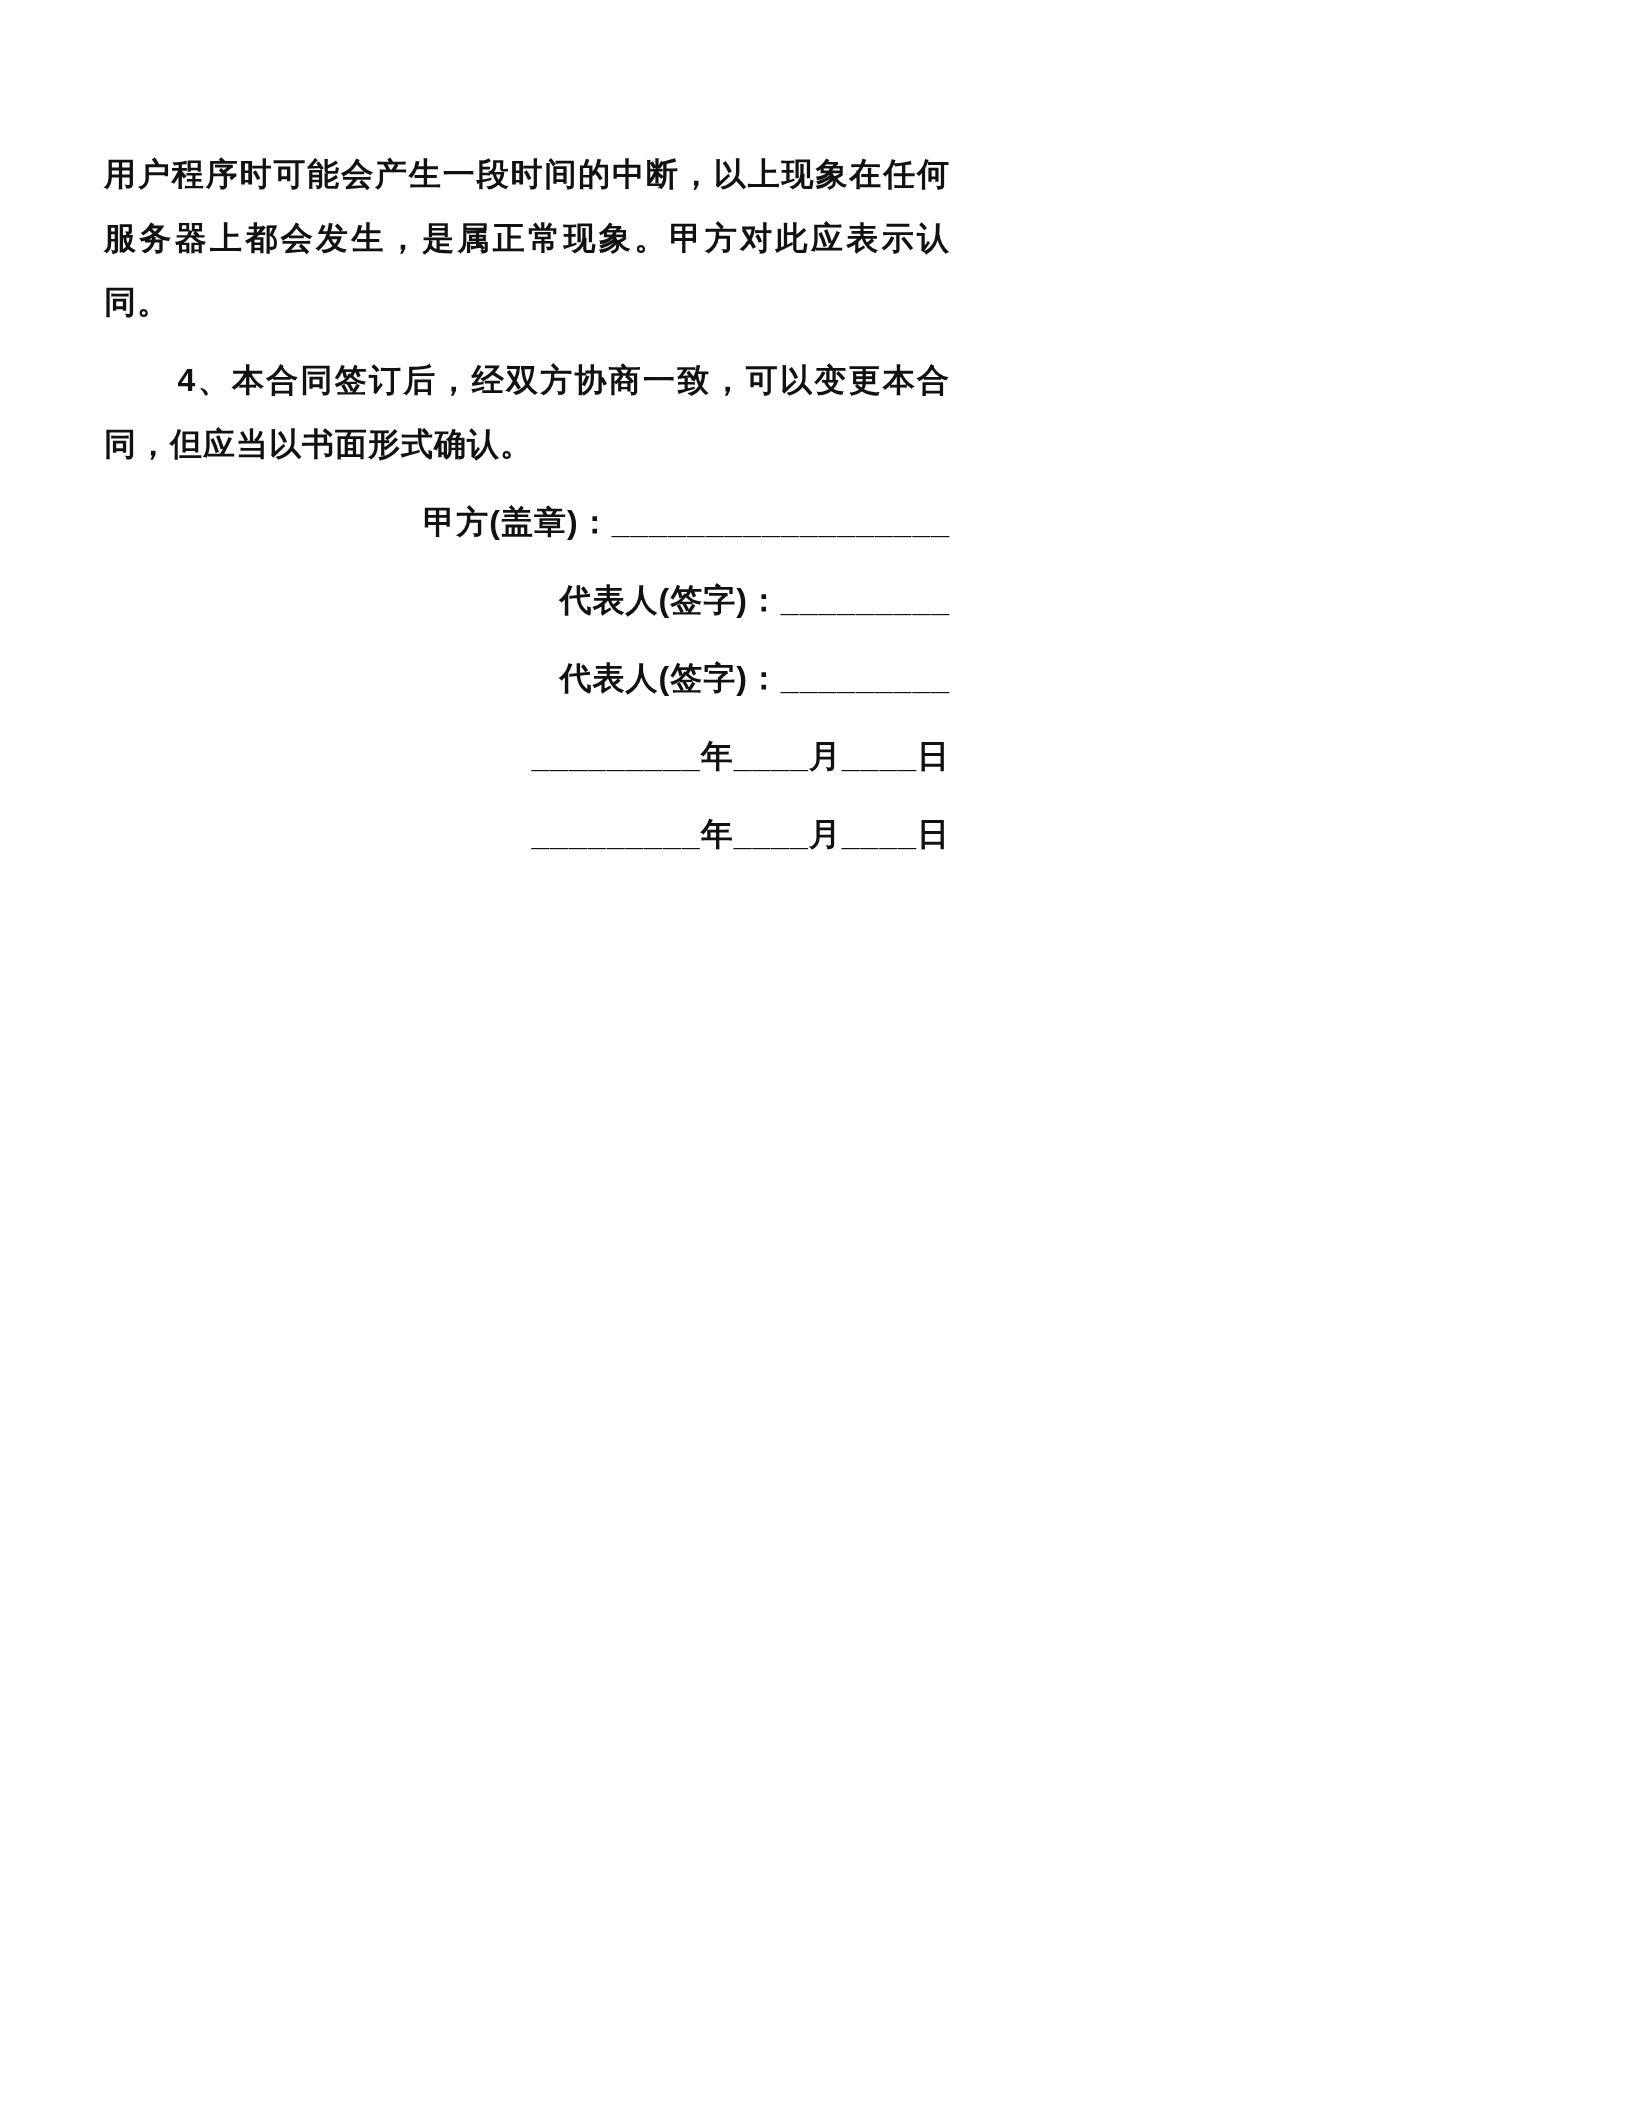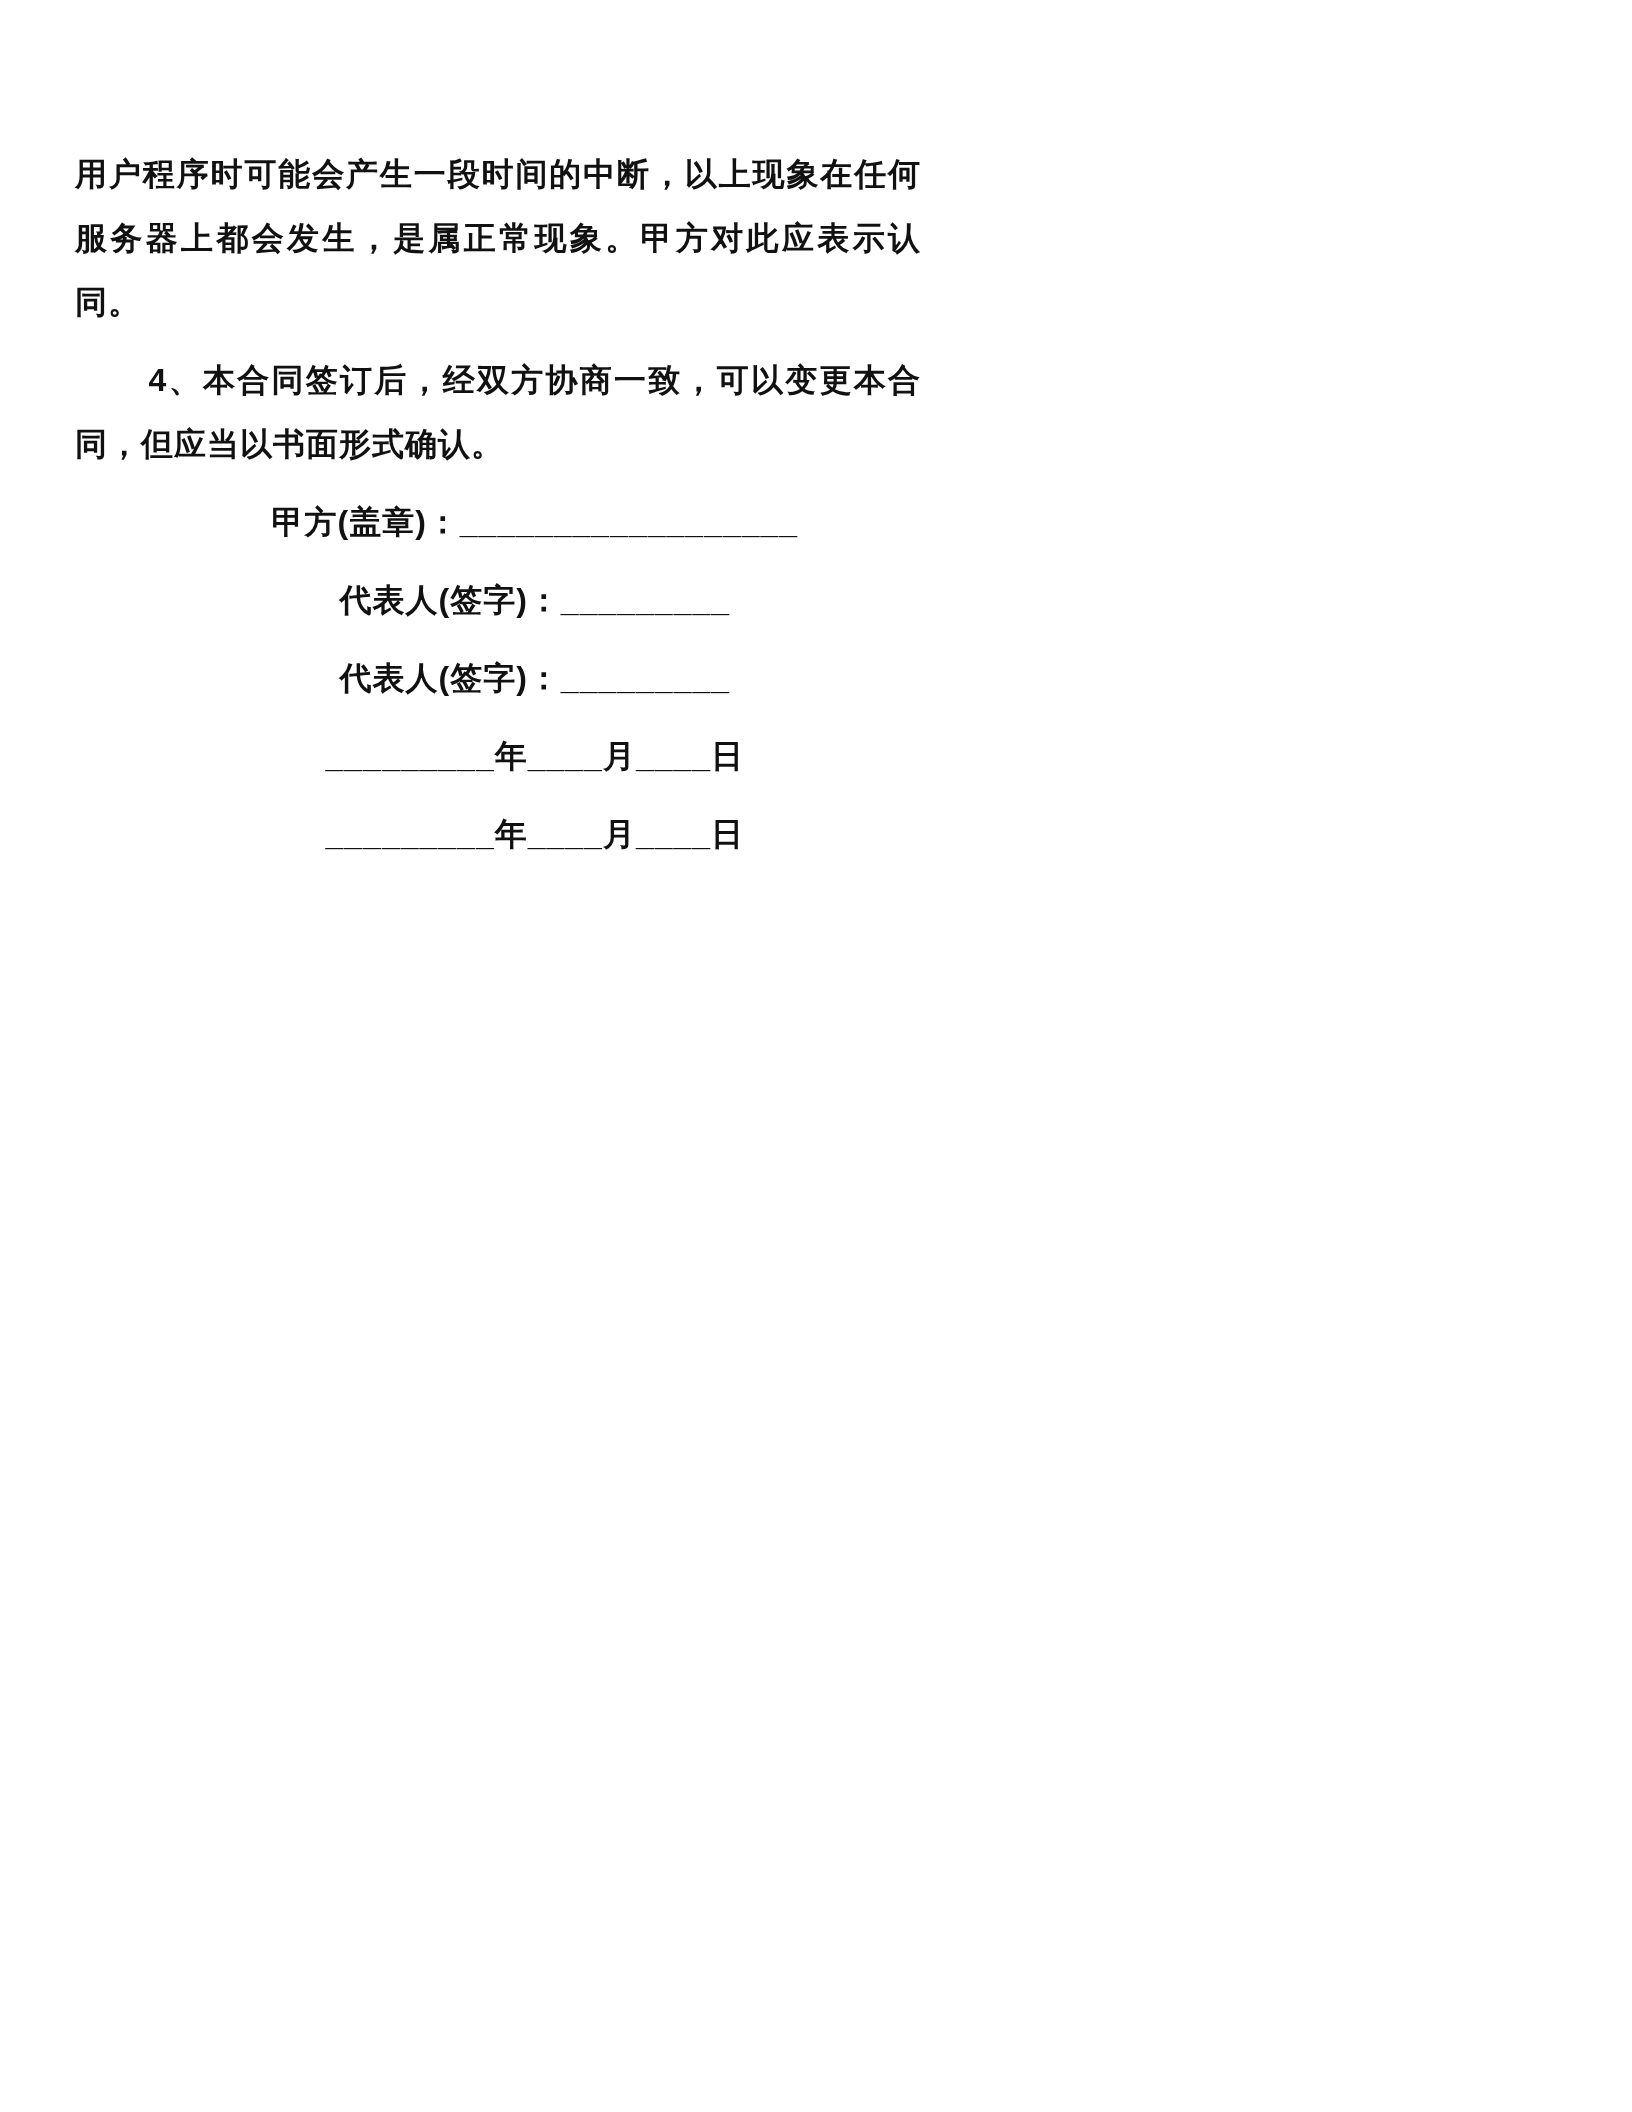--- a/index.html
+++ b/index.html
@@ -6,21 +6,21 @@
     margin: 0;
     padding: 0;
     background: #ffffff;
   }
   .page {
     position: relative;
     width: 1632px;
     height: 1792px;
     background: #ffffff;
     box-sizing: border-box;
-    padding: 142px 0 0 75px;
+    padding: 142px 0 0 104px;
     font-family: "Liberation Sans", "DejaVu Sans", sans-serif;
     color: #111111;
   }
   .content {
     width: 846px;
   }
   .para {
     margin: 0 0 14px 0;
     font-size: 32px;
     font-weight: 700;
@@ -32,21 +32,21 @@
   }
   .para.no-indent {
     text-indent: 0;
   }
   .sig {
     margin: 0 0 14px 0;
     font-size: 32px;
     font-weight: 700;
     line-height: 64px;
     letter-spacing: 1px;
-    text-align: center;
+    text-align: right;
     text-indent: 2.3em;
     white-space: nowrap;
   }
 </style>
 </head>
 <body>
 
 <div class="page">
   <div class="content">
 

